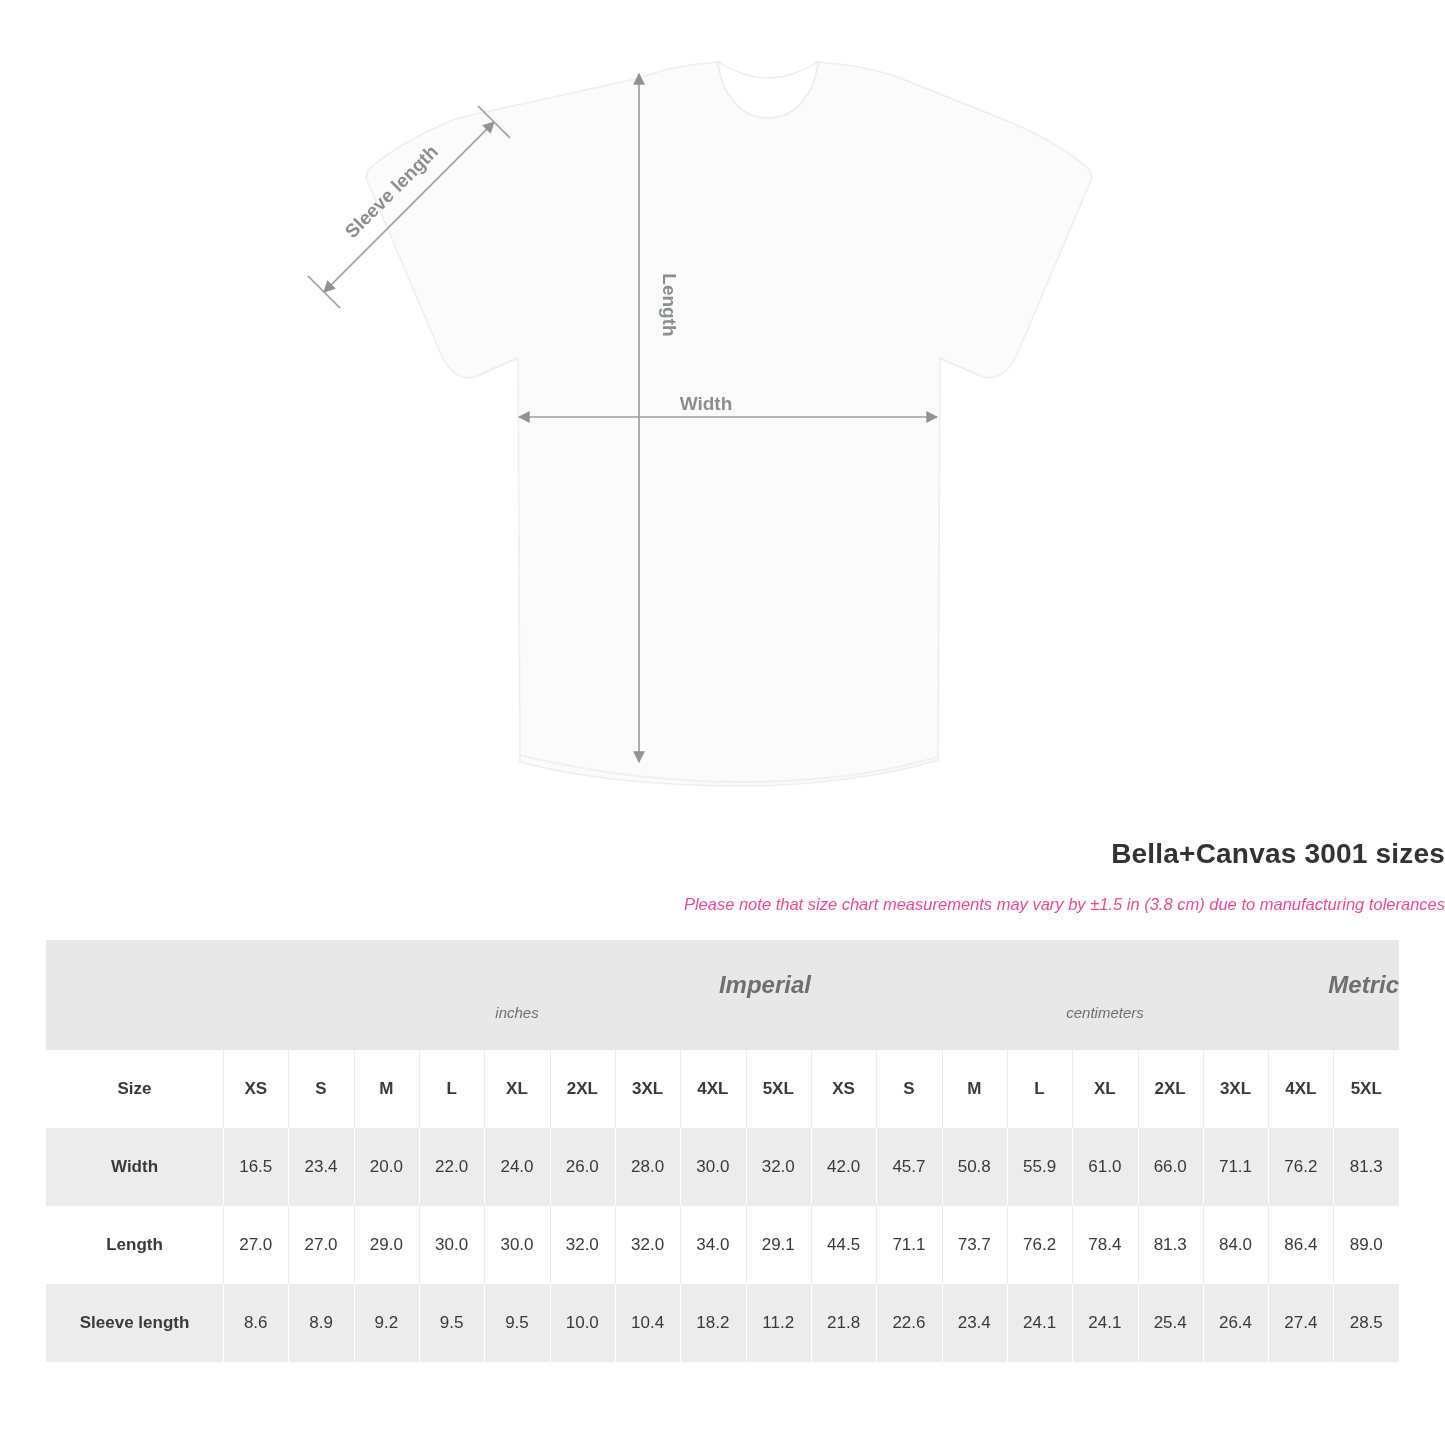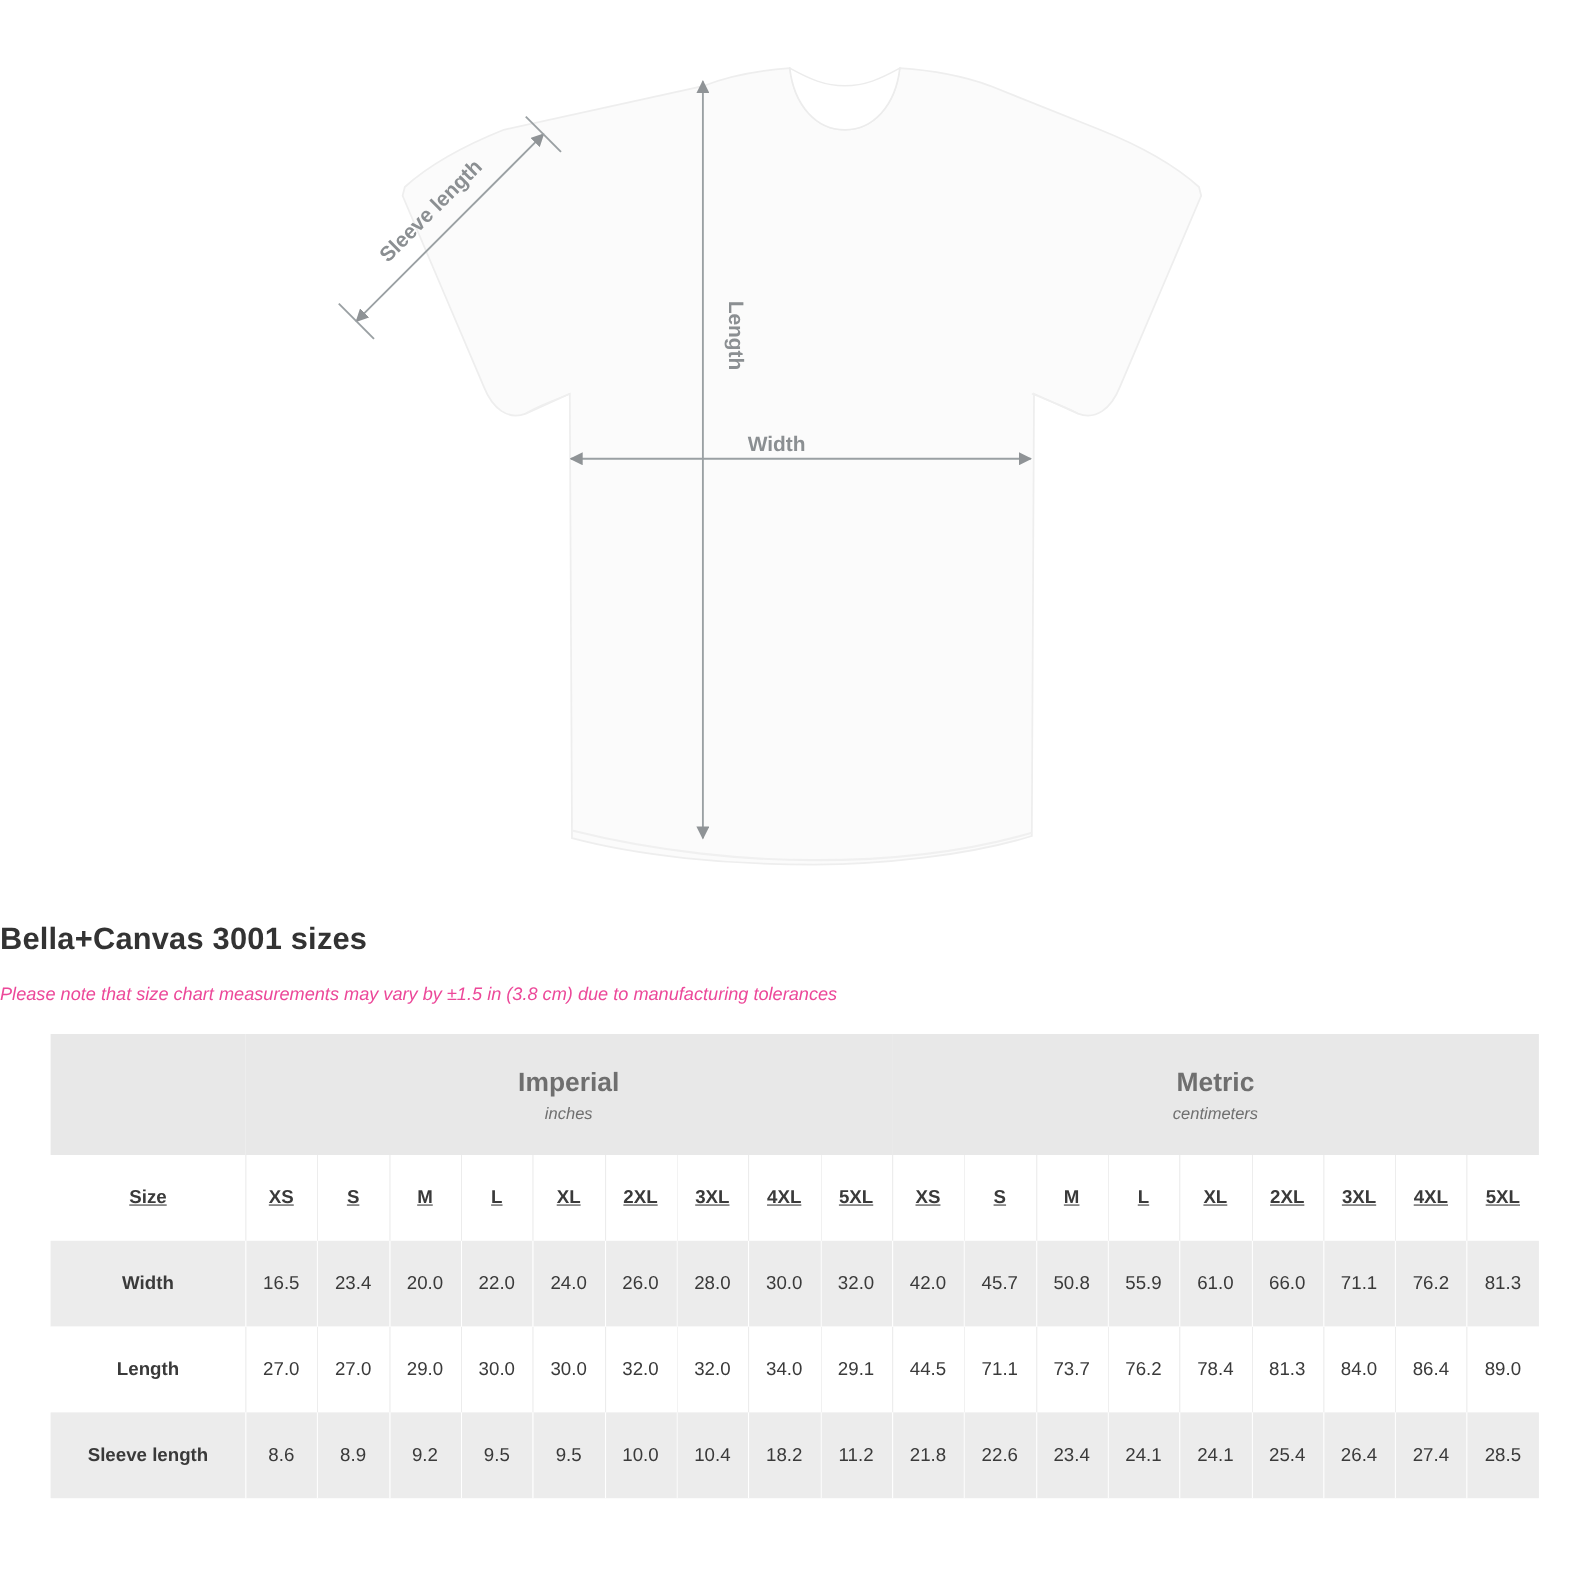--- a/index.html
+++ b/index.html
@@ -26,21 +26,21 @@
     position: relative;
     width: 1445px;
     height: 820px;
   }
   .illustration svg {
     display: block;
   }
 
   
   .heading-block {
-    text-align: left;
+    text-align: right;
     padding-top: 18px;
   }
   .chart-title {
     font-size: 28px;
     font-weight: bold;
     color: #333333;
     letter-spacing: .2px;
     margin: 0;
   }
   .chart-note {
@@ -66,38 +66,39 @@
     text-align: center;
     vertical-align: middle;
     border: none;
   }
   .unit-row td {
     height: 110px;
     background: #e8e8e8;
   }
   .unit-title {
     font-size: 24px;
+    font-style: italic;
     font-weight: bold;
     color: #6f6f6f;
     line-height: 1.25;
+    text-align: right;
   }
   .unit-sub {
     font-size: 15px;
     font-style: italic;
     color: #6f6f6f;
     margin-top: 4px;
   }
 
   .head-row td {
     height: 78px;
     font-size: 17px;
     font-weight: bold;
     color: #3a3a3a;
     background: #ffffff;
-    text-decoration: underline;
   }
   .head-row td.rowlabel {
     font-size: 17px;
   }
 
   .data-row td {
     height: 78px;
     font-size: 17px;
     color: #3a3a3a;
   }

